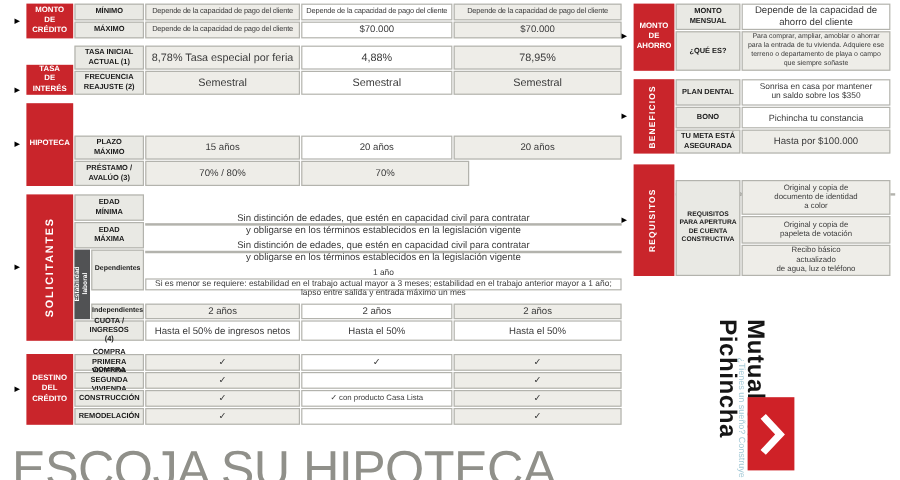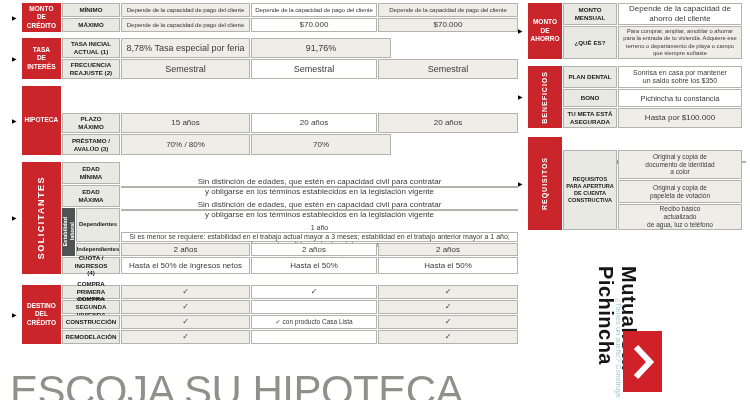--- a/index.html
+++ b/index.html
@@ -71,31 +71,32 @@
       </div>
       <div class="row" style="height:14px;">
         <div class="lbl lw">MÁXIMO</div>
         <div class="cell c1 tiny">Depende de la capacidad de pago del cliente</div>
         <div class="cell c2">$70.000</div>
         <div class="cell c3">$70.000</div>
       </div>
     </div>
   </div>
 
-  <div class="sec" style="margin-bottom:7px;">
+  <div class="sec" style="margin-bottom:7px;align-items:flex-end;">
     <span class="mk">▶</span>
     <div class="rhead lhead"><span>TASA
 DE
 INTERÉS</span></div>
     <div class="rows">
       <div class="row" style="height:20px;">
         <div class="lbl lw">TASA INICIAL
 ACTUAL (1)</div>
         <div class="cell c1 big">8,78% Tasa especial por feria</div>
-        <div class="cell c3 big">91,76%</div>
+        <div class="cell c2 big">4,88%</div>
+        <div class="cell c3 big">78,95%</div>
       </div>
       <div class="row" style="height:20px;">
         <div class="lbl lw">FRECUENCIA
 REAJUSTE (2)</div>
         <div class="cell c1 big">Semestral</div>
         <div class="cell c2 big">Semestral</div>
         <div class="cell c3 big">Semestral</div>
       </div>
     </div>
   </div>
@@ -140,21 +141,21 @@
         <div class="estab">
             <span>Estabilidad
 laboral</span>
           </div>
         <div class="rows" style="margin-left:0;">
           <div class="row" style="height:34px;">
             <div class="lbl lblsm">Dependientes</div>
             <div class="cell span dep white">1 año
 Si es menor se requiere: estabilidad en el trabajo actual mayor a 3 meses; estabilidad en el trabajo anterior mayor a 1 año; lapso entre salida y entrada máximo un mes</div>
           </div>
-          <div class="row" style="height:13px;">
+          <div class="row" style="height:13px;margin-top:10px;">
             <div class="lbl lblsm">Independientes</div>
             <div class="cell c1">2 años</div>
             <div class="cell c2">2 años</div>
             <div class="cell c3">2 años</div>
           </div>
         </div>
       </div>
       <div class="row" style="height:17px;">
         <div class="lbl lw">CUOTA / INGRESOS
 (4)</div>

